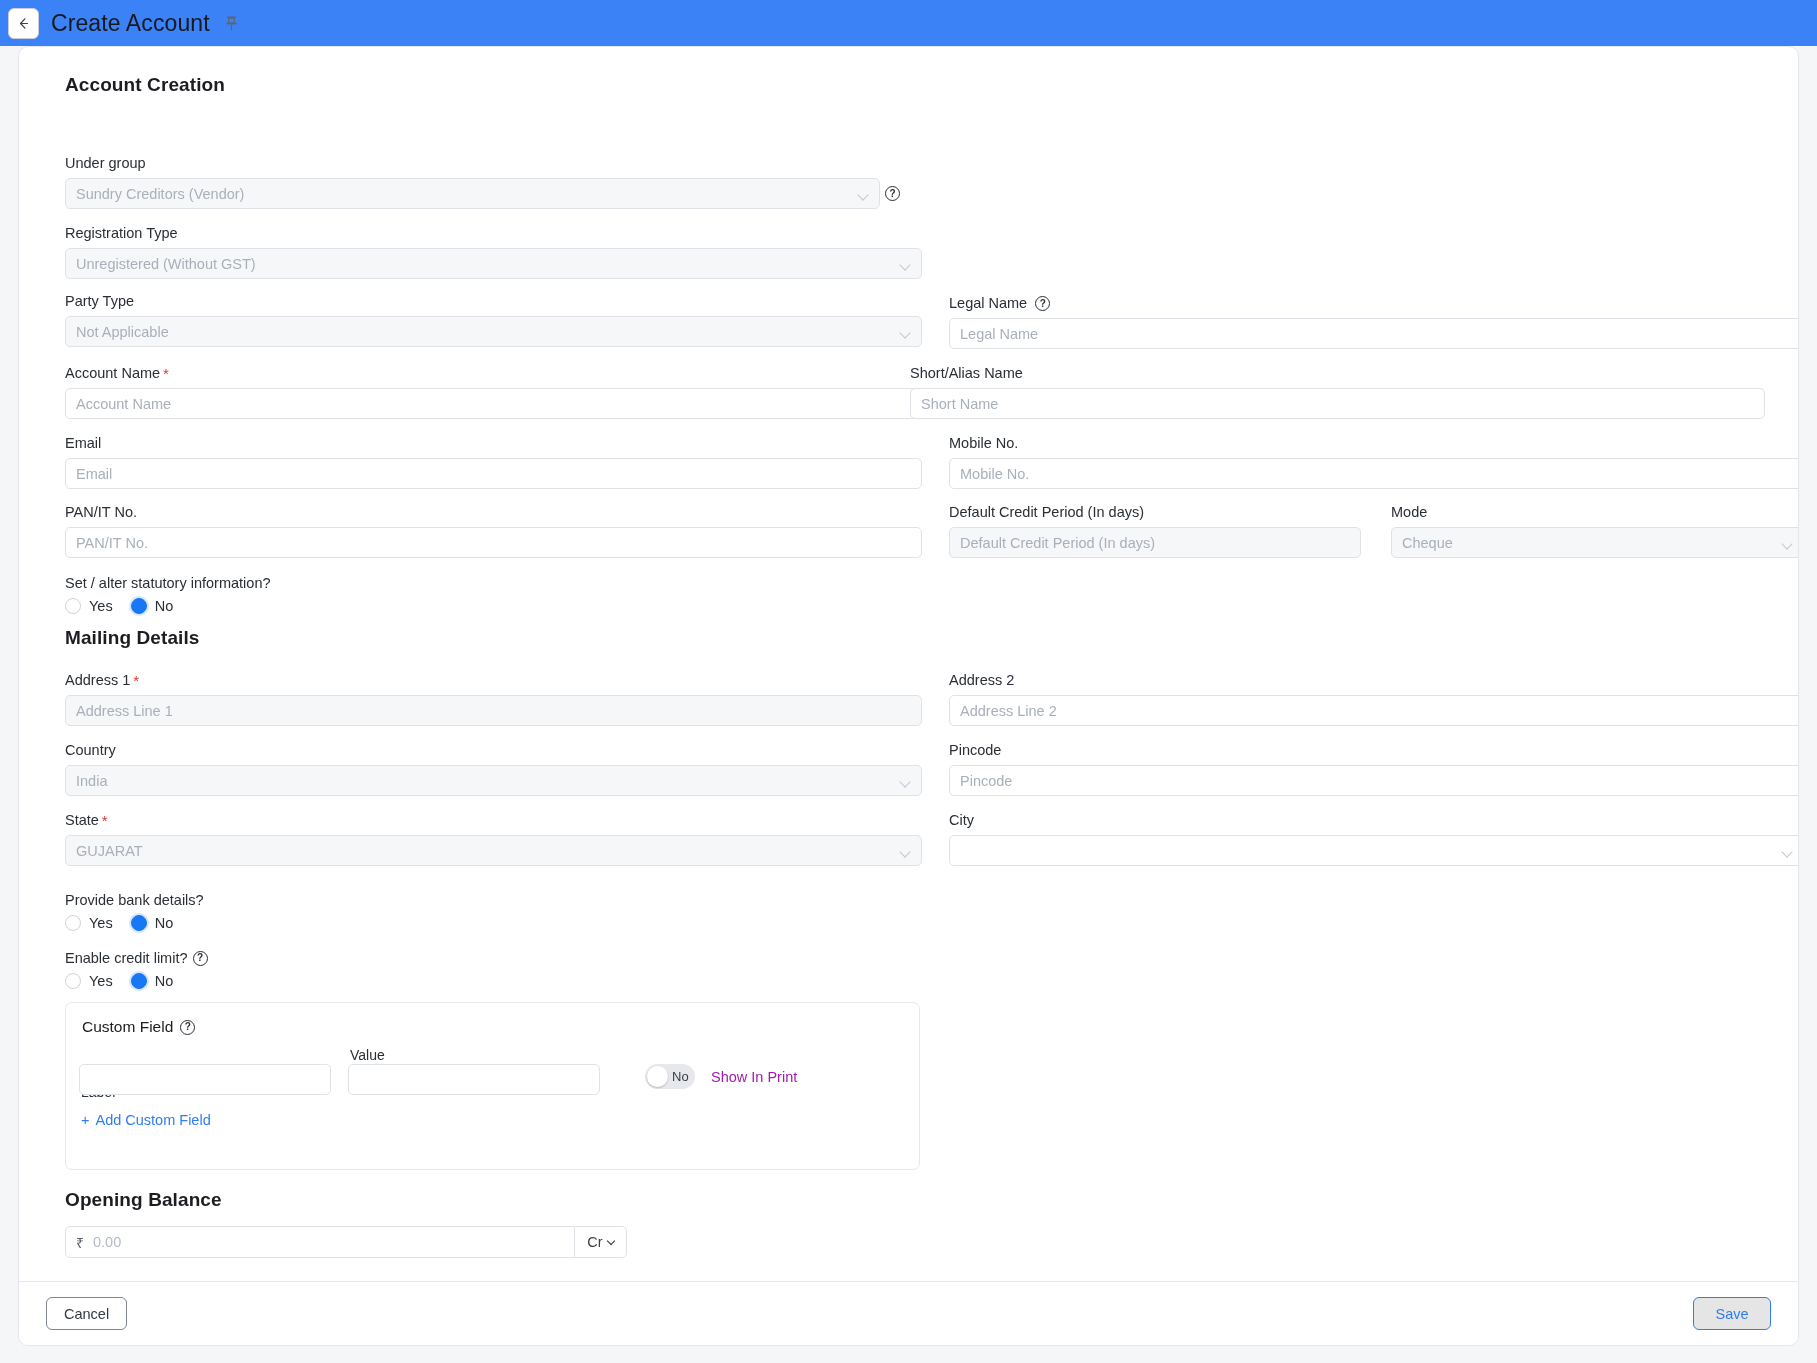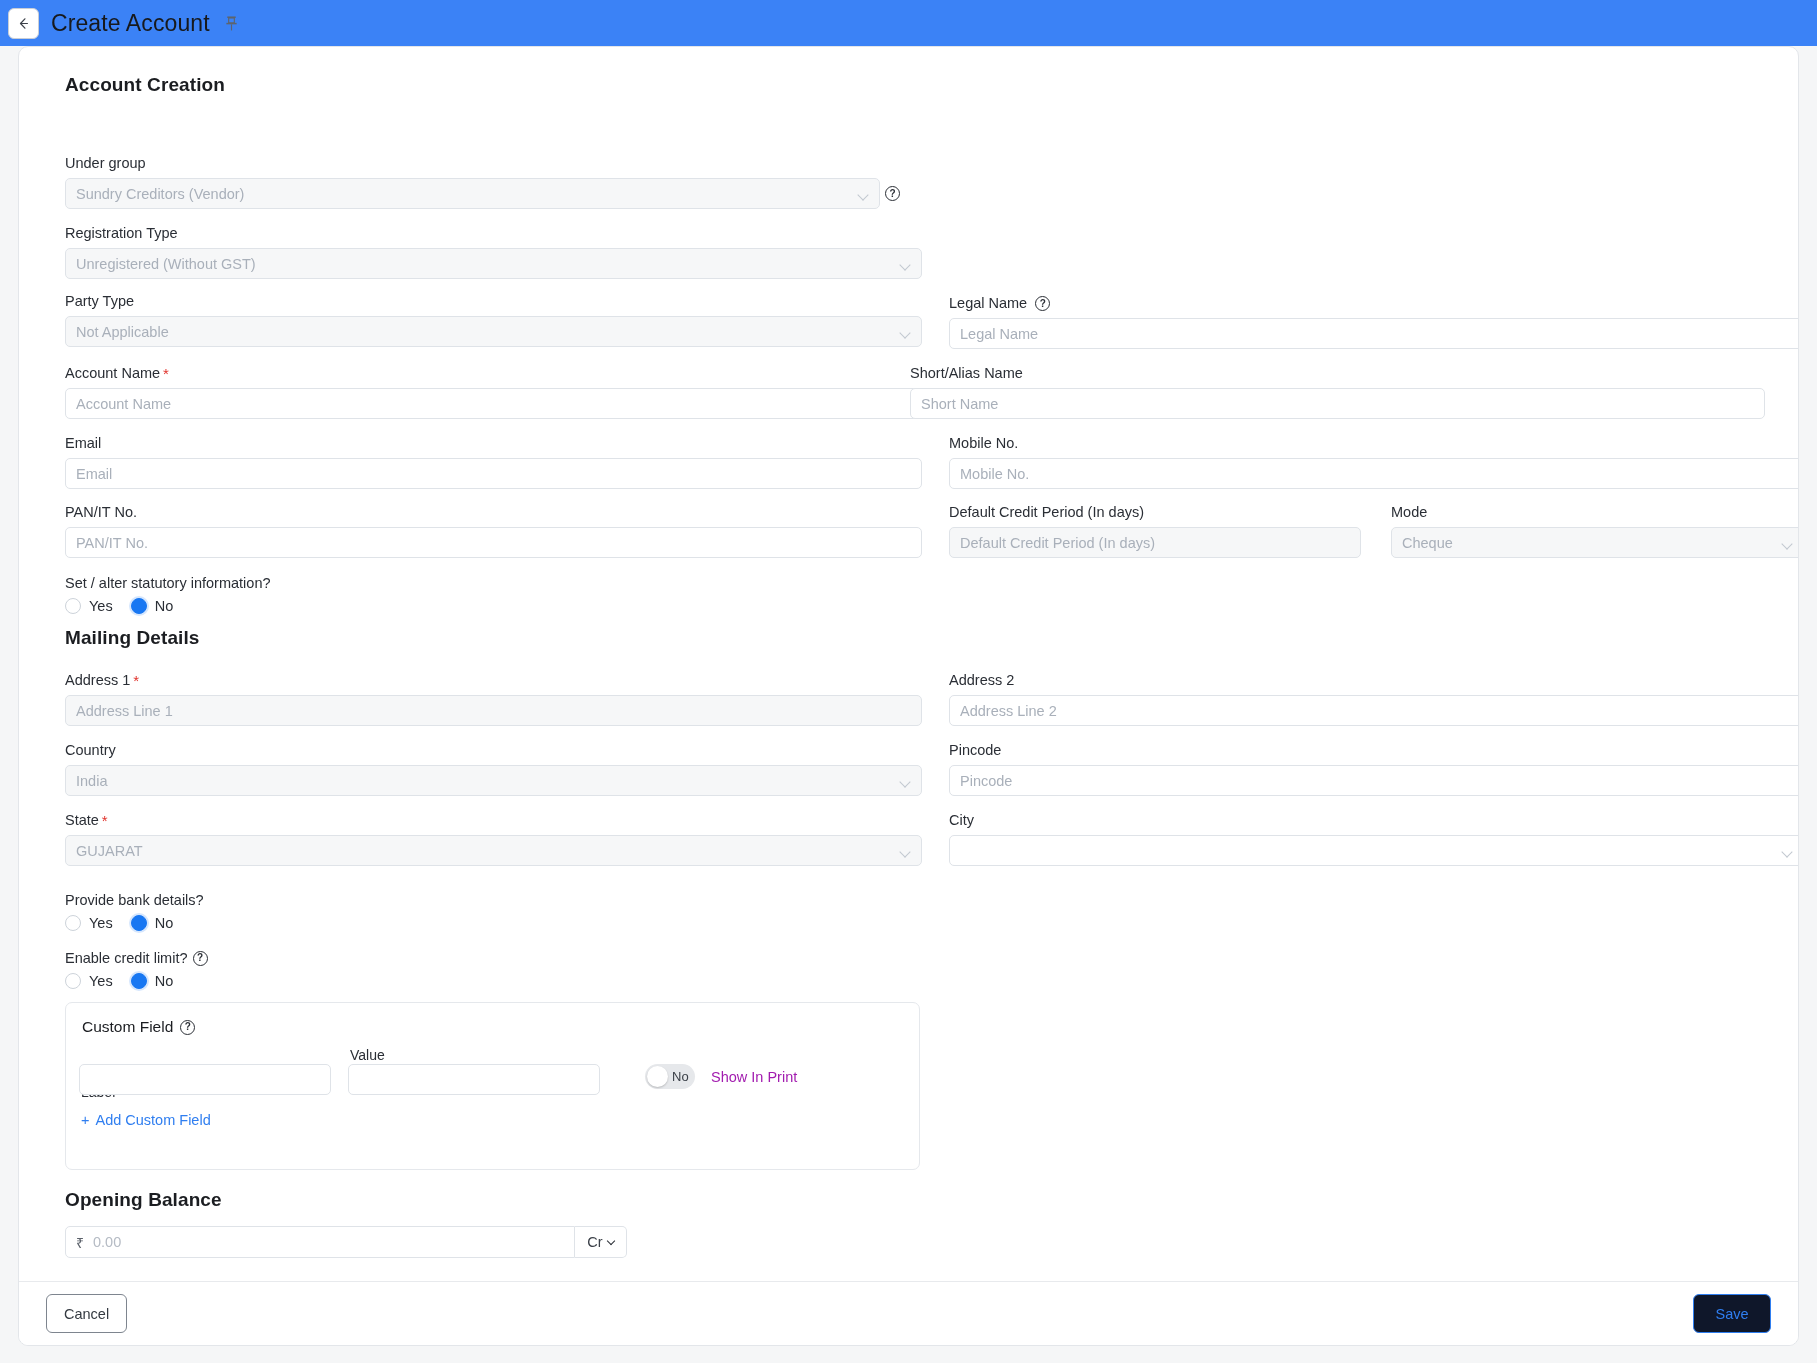--- a/index.html
+++ b/index.html
@@ -261,38 +261,38 @@
     width: 100%;
     height: 64px;
     border-top: 1px solid #e8eaed;
     background: #fff;
     display: flex;
     align-items: center;
     justify-content: space-between;
     padding: 0 27px;
   }
   .btn {
-    height: 39px;
+    height: 33px;
     border-radius: 6px;
     font-size: 14.5px;
     font-family: "Liberation Sans", sans-serif;
     display: inline-flex;
     align-items: center;
     justify-content: center;
     cursor: pointer;
     padding: 0 17px;
   }
   .btn-cancel {
     border: 1px solid #7e858f;
     background: #fff;
     color: #343a41;
   }
   .btn-save {
     border: 1.4px solid #2f7ef0;
-    background: #0f172a;
+    background: #e5e5e5;
     color: #2f7ef0;
     min-width: 78px;
   }
 </style>
 </head>
 <body>
 
 <div class="topbar">
   <div class="back-btn">
     <svg width="15" height="15" viewBox="0 0 16 16">

